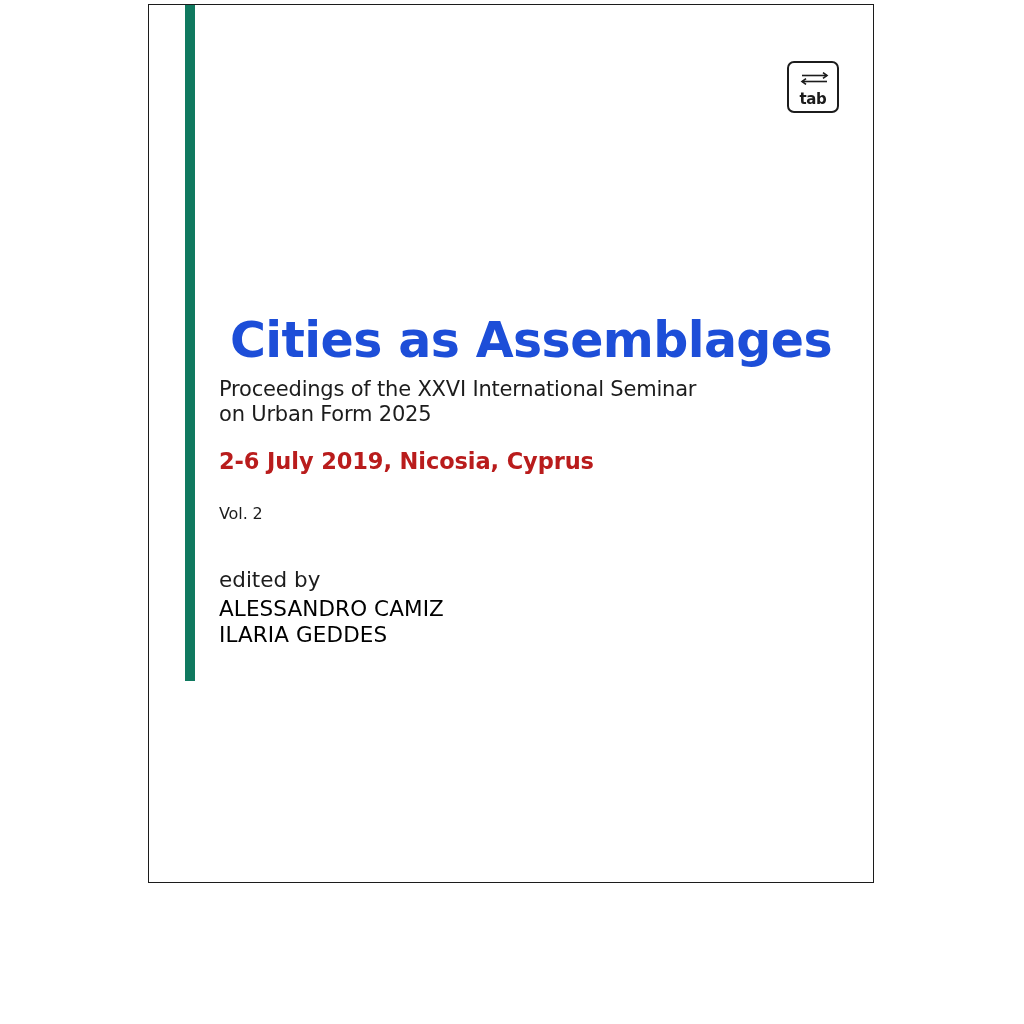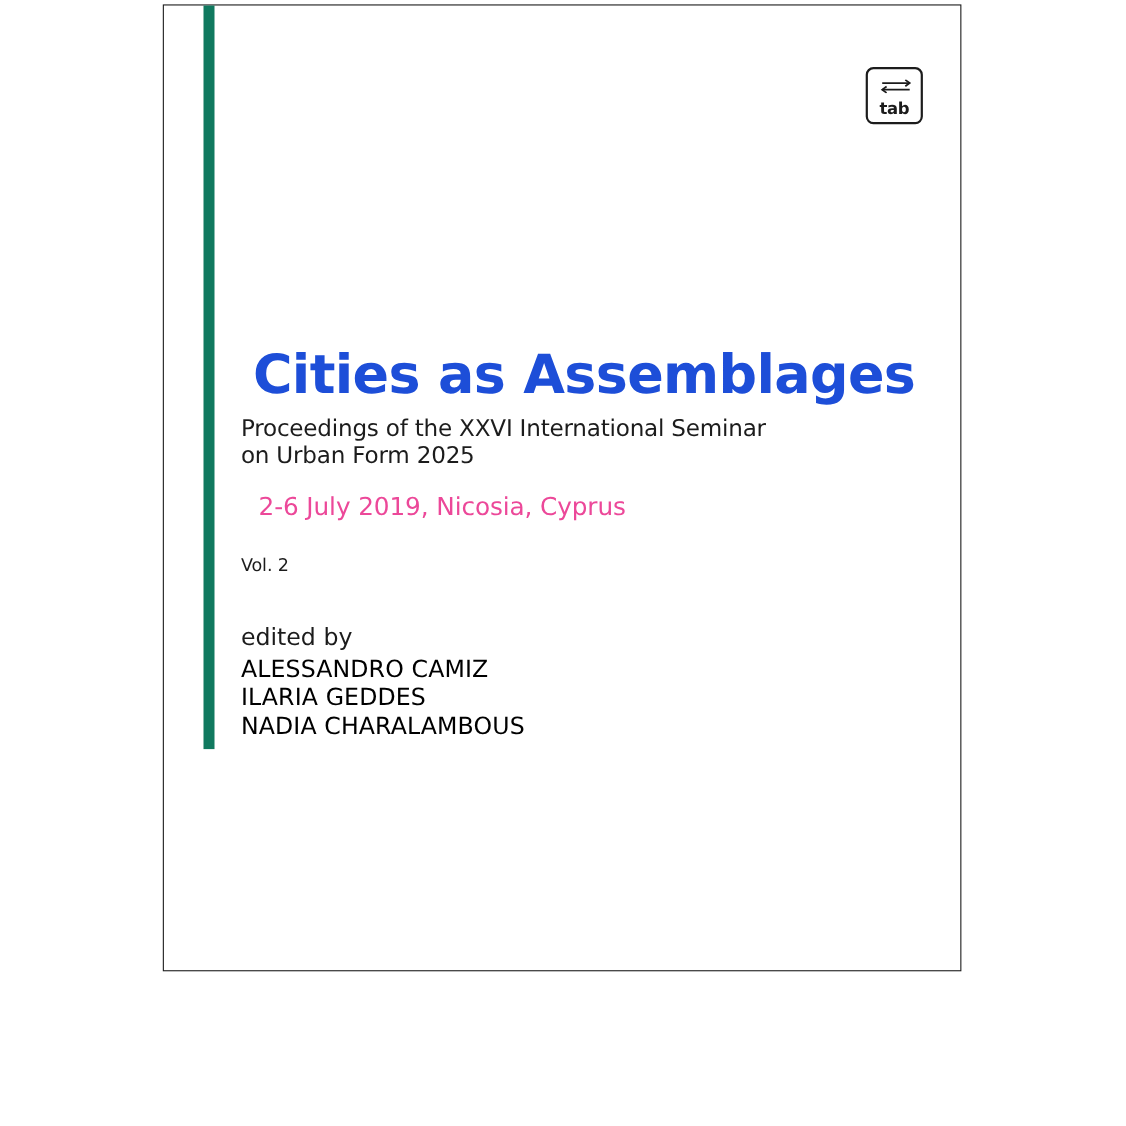--- a/index.html
+++ b/index.html
@@ -102,24 +102,24 @@
     font-weight: 400;
     color: #1c1c1c;
     line-height: 1.17;
     margin: 0 0 22px 0;
     letter-spacing: -0.2px;
   }
 
   .event-line {
     font-family: "DejaVu Sans", sans-serif;
     font-size: 22.5px;
-    font-weight: 400;
-    color: #ec4899;
+    font-weight: 700;
+    color: #b91c1c;
     letter-spacing: -0.1px;
-    margin: 0 0 30px 16px;
+    margin: 0 0 30px 0;
   }
 
   .volume {
     font-family: "DejaVu Sans", sans-serif;
     font-size: 16px;
     font-weight: 400;
     color: #1c1c1c;
     letter-spacing: -0.1px;
     margin: 0 0 44px 0;
   }
@@ -189,18 +189,17 @@
         <div>on Urban Form 2025</div>
       </div>
 
       <div class="event-line">2-6 July 2019, Nicosia, Cyprus</div>
 
       <div class="volume">Vol. 2</div>
 
       <div class="edited-by">edited by</div>
       <div class="editor">ALESSANDRO CAMIZ</div>
       <div class="editor">ILARIA GEDDES</div>
-      <div class="editor">NADIA CHARALAMBOUS</div>
     </div>
 
 
   </div>
 </div>
 
 </body></html>

